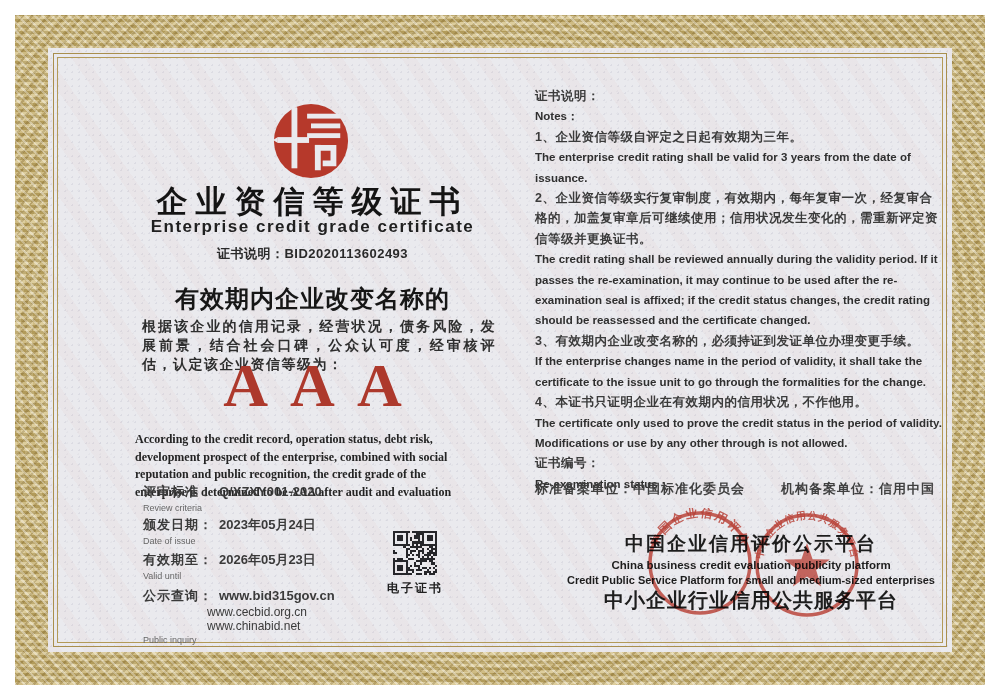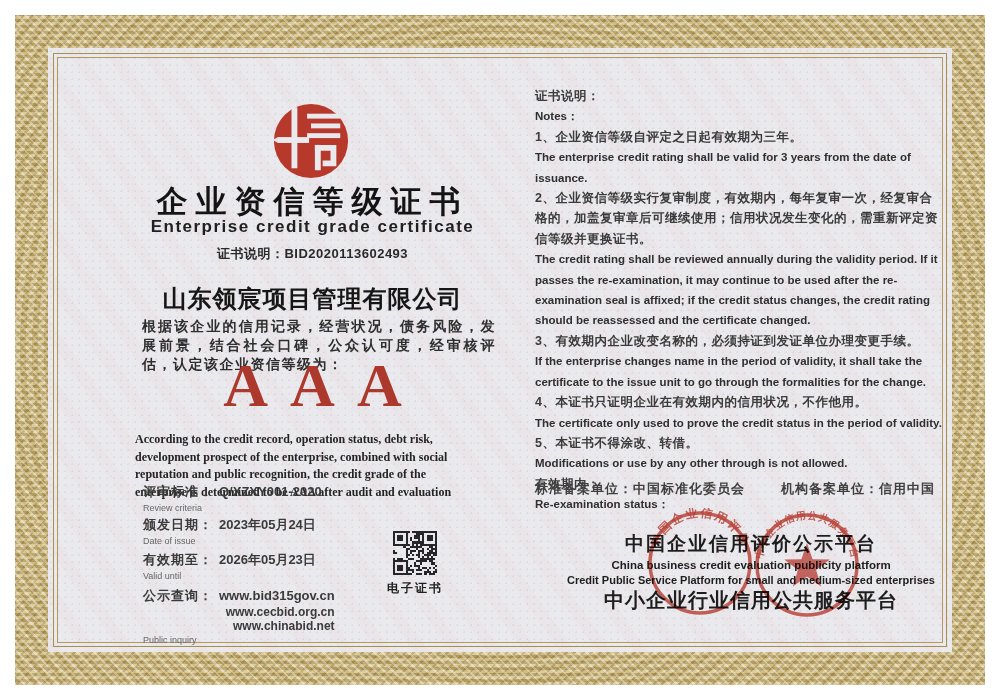--- a/index.html
+++ b/index.html
@@ -36,21 +36,21 @@
   #statement-cn{left:142px;top:317px;width:354px;font-size:14px;line-height:19px;font-weight:bold;
          color:#2e2e2e;text-align:justify;letter-spacing:1.5px;}
   #grade{left:100px;top:350px;width:425px;text-align:center;font-family:"Liberation Serif",serif;
          font-size:62px;font-weight:bold;color:#ad392c;letter-spacing:22px;text-indent:22px;}
   #statement-en{left:135px;top:431px;width:330px;font-family:"Liberation Serif",serif;font-size:12px;
          line-height:17.5px;font-weight:bold;color:#242424;}
   .field{color:#3a3a3a;}
   .fline{font-size:13px;font-weight:bold;white-space:nowrap;}
   .flabel{letter-spacing:1px;}
   .fvalue{margin-left:6px;}
-  .fextra{font-size:12px;font-weight:bold;margin-left:64px;line-height:13px;margin-top:1px;text-align:right;}
+  .fextra{font-size:12px;font-weight:normal;margin-left:64px;line-height:13px;margin-top:1px;}
   .fsub{font-size:9px;color:#666;margin-top:2px;}
   #f1{left:143px;top:483px;}
   #f2{left:143px;top:516px;}
   #f3{left:143px;top:551px;}
   #f4{left:143px;top:587px;}
   #qr{left:393px;top:531px;width:44px;height:44px;}
   #qr i{position:absolute;background:#26262a;}
   #qr-label{left:385px;top:580px;width:60px;text-align:center;font-size:12px;font-weight:bold;color:#202020;letter-spacing:2px;}
   
   #notes{left:535px;top:86px;width:410px;}
@@ -91,21 +91,21 @@
       <rect x="44" y="44" width="6" height="26"></rect>
     </g>
   </svg>
 
   <div id="title" class="abs">企业资信等级证书</div>
   <div id="subtitle" class="abs">Enterprise  credit  grade  certificate</div>
   <div id="certno" class="abs">
     <span>证书说明：</span><span>BID2020113602493</span>
   </div>
 
-  <div id="company" class="abs">山东领宸项目管理有限公司</div>
+  <div id="company" class="abs">有效期内企业改变名称的</div>
   <div id="statement-cn" class="abs">根据该企业的信用记录，经营状况，债务风险，发展前景，结合社会口碑，公众认可度，经审核评估，认定该企业资信等级为：</div>
   <div id="grade" class="abs">AAA</div>
   <div id="statement-en" class="abs">According to the credit record, operation status, debt risk, development prospect of the enterprise, combined with social reputation and public recognition, the credit grade of the enterprise is determined to be AAA after audit and evaluation</div>
 
   <div id="f1" class="abs field">
     <div class="fline"><span class="flabel">评审标准：</span><span class="fvalue">Q/XZXY001-2020</span></div>
     <div class="fsub">Review criteria</div>
   </div>
   <div id="f2" class="abs field">
     <div class="fline"><span class="flabel">颁发日期：</span><span class="fvalue">2023年05月24日</span></div>
@@ -370,23 +370,22 @@
     <p class="n-cn">证书说明：</p>
     <p class="n-en">Notes：</p>
     <p class="n-cn">1、企业资信等级自评定之日起有效期为三年。</p>
     <p class="n-en">The enterprise credit rating shall be valid for 3 years from the date of issuance.</p>
     <p class="n-cn">2、企业资信等级实行复审制度，有效期内，每年复审一次，经复审合格的，加盖复审章后可继续使用；信用状况发生变化的，需重新评定资信等级并更换证书。</p>
     <p class="n-en">The credit rating shall be reviewed annually during the validity period. If it passes the re-examination, it may continue to be used after the re-examination seal is affixed; if the credit status changes, the credit rating should be reassessed and the certificate changed.</p>
     <p class="n-cn">3、有效期内企业改变名称的，必须持证到发证单位办理变更手续。</p>
     <p class="n-en">If the enterprise changes name in the period of validity, it shall take the certificate to the issue unit to go through the formalities for the change.</p>
     <p class="n-cn">4、本证书只证明企业在有效期内的信用状况，不作他用。</p>
     <p class="n-en">The certificate only used to prove the credit status in the period of validity.</p>
-    <p class="n-cn">5、本证书不得涂改、转借。</p>
     <p class="n-en">Modifications or use by any other through is not allowed.</p>
-    <p class="n-cn">有效期内：</p>
+    <p class="n-cn">证书编号：</p>
     <p class="n-en">Re-examination status：</p>
   </div>
 
   <div id="filing" class="abs">
     <span>标准备案单位：中国标准化委员会</span><span class="gap"></span><span>机构备案单位：信用中国</span>
   </div>
 
   <div id="platform" class="abs">
     <div id="plat-cn1">中国企业信用评价公示平台</div>
     <div id="plat-en1">China business credit evaluation publicity platform</div>

